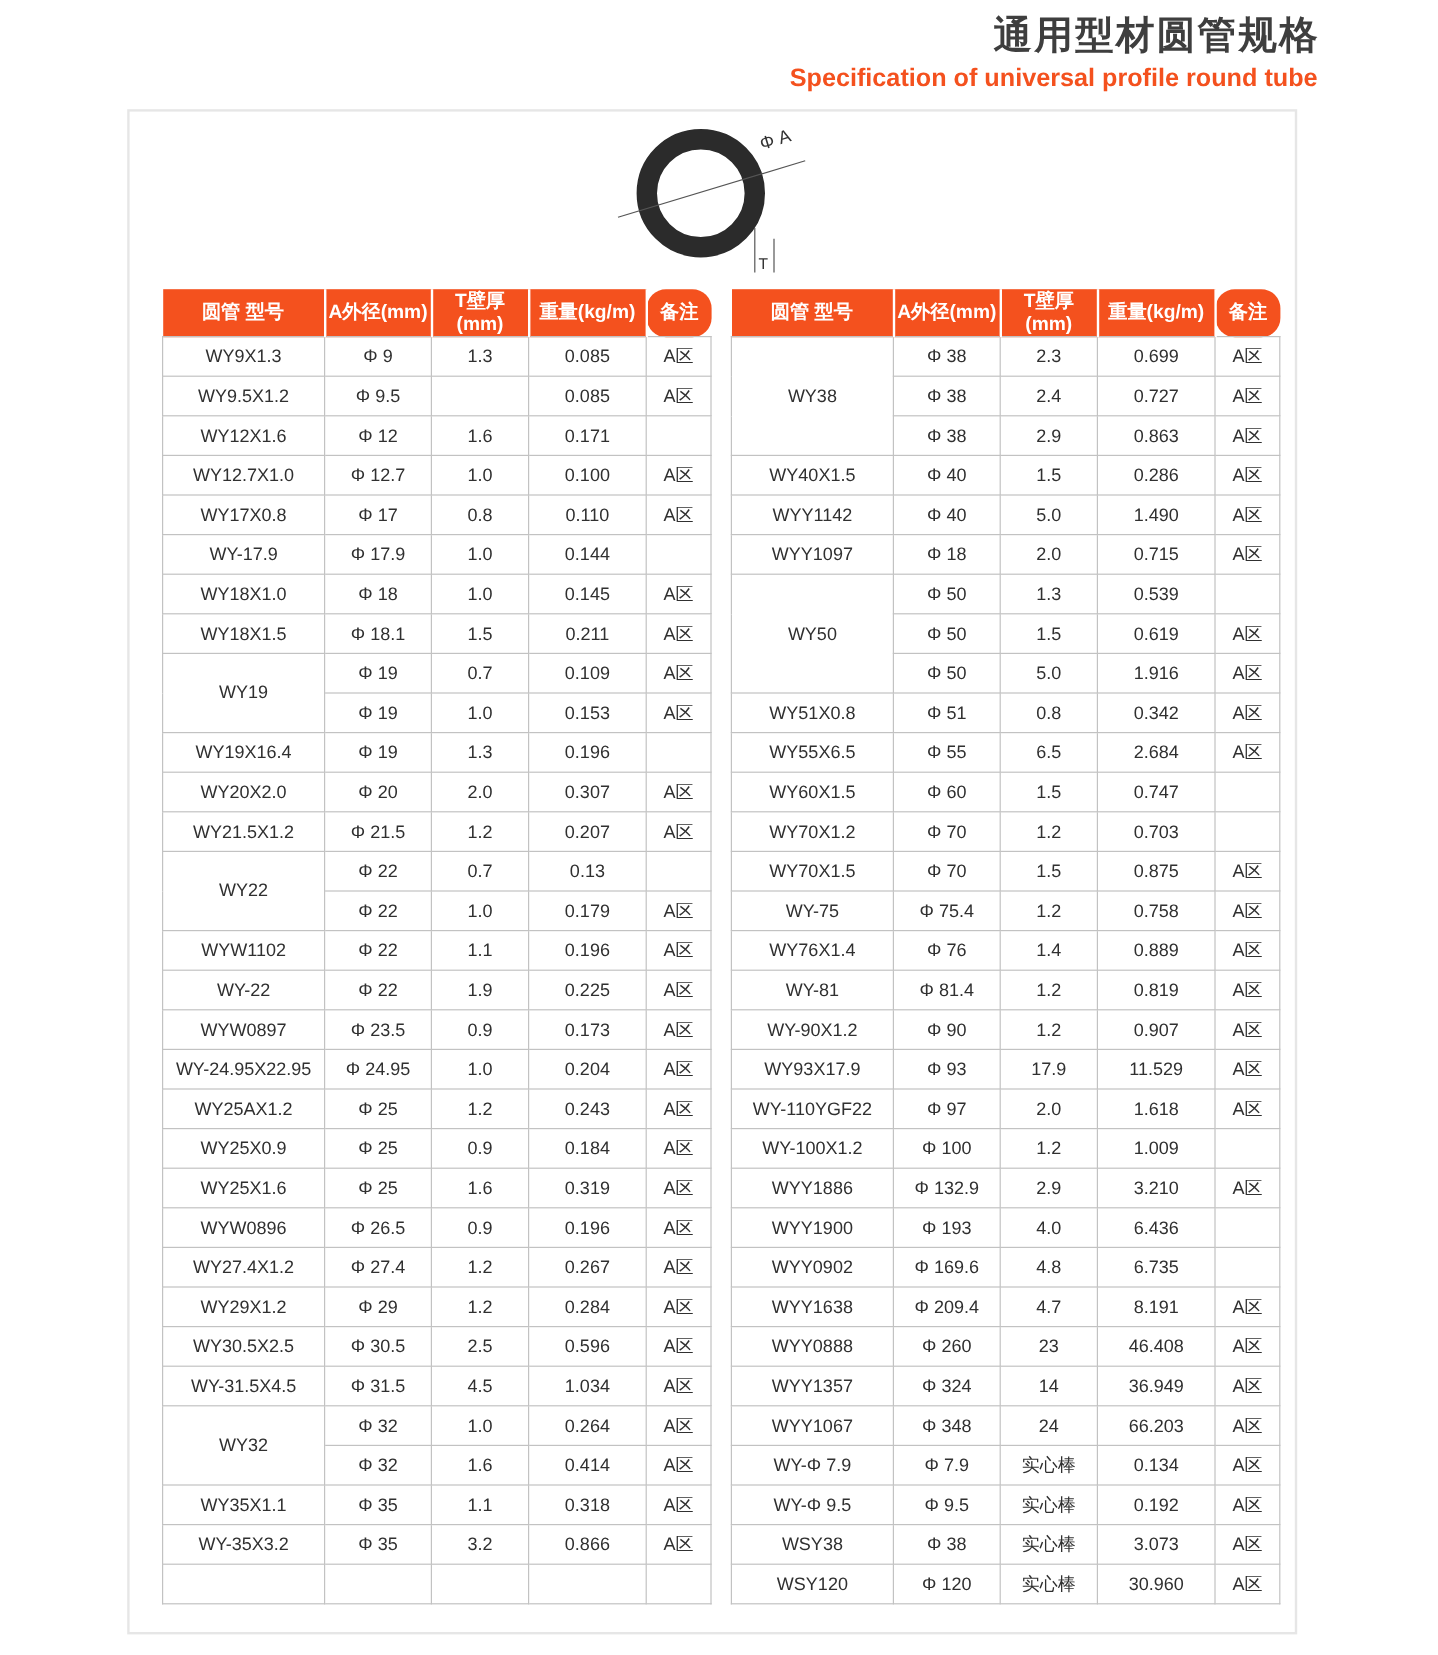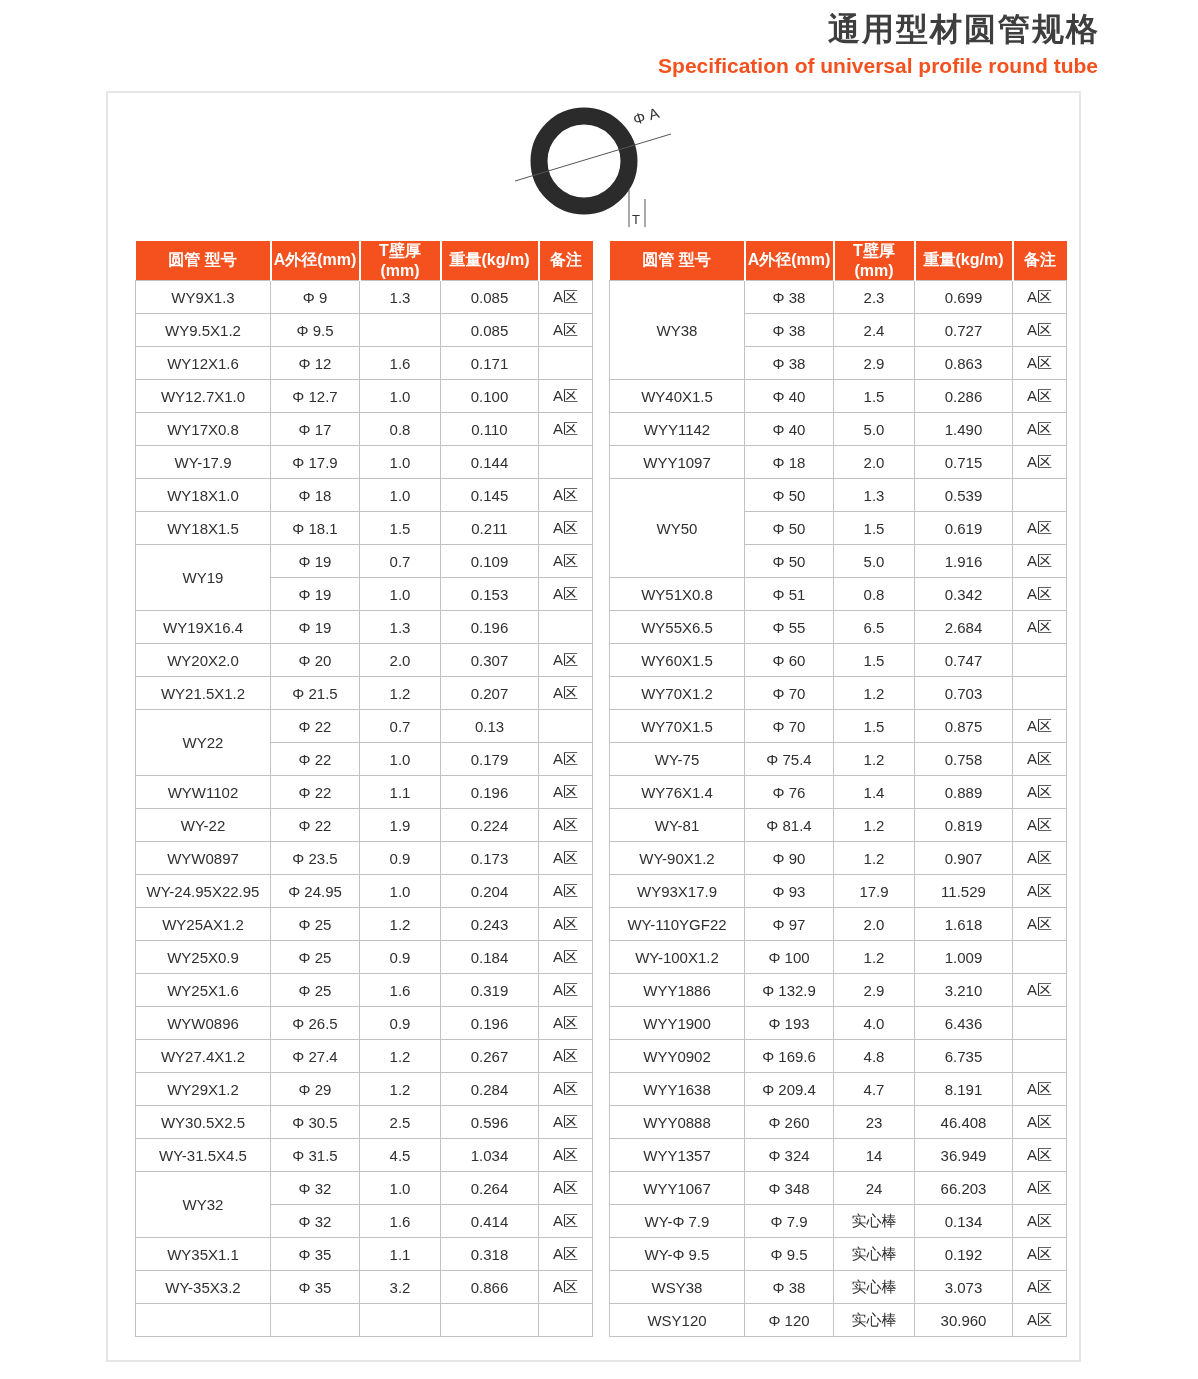--- a/index.html
+++ b/index.html
@@ -26,21 +26,21 @@
   .spec-table.right{left:501px;}
   .col-model{width:135px;}
   .col-od{width:89px;}
   .col-t{width:81px;}
   .col-w{width:98px;}
   .col-note{width:54px;}
   .spec-table th{
     background:#f4511e;color:#ffffff;font-size:16px;font-weight:bold;
     height:38px;padding:0;text-align:center;border:none;border-right:2px solid #ffffff;
   }
-  .spec-table th:last-child{border-right:none;}
+  .spec-table th:last-child{border-right:none;border-radius:16px;}
   .spec-table td{
     border:1px solid #c2c2c2;height:32px;padding:0 2px;
     text-align:center;vertical-align:middle;font-size:15px;color:#303030;
     overflow:hidden;white-space:nowrap;
   }
   svg .ring{fill:none;stroke:#2b2b2b;stroke-width:17px;}
   svg .thin{stroke:#555;stroke-width:1px;fill:none;}
   svg text{fill:#333;font-family:"Liberation Sans","DejaVu Sans",sans-serif;}
 </style>
 </head>
@@ -185,21 +185,21 @@
           <td>WYW1102</td>
           <td>Φ 22</td>
           <td>1.1</td>
           <td>0.196</td>
           <td>A区</td>
         </tr>
         <tr>
           <td>WY-22</td>
           <td>Φ 22</td>
           <td>1.9</td>
-          <td>0.224</td>
+          <td>0.225</td>
           <td>A区</td>
         </tr>
         <tr>
           <td>WYW0897</td>
           <td>Φ 23.5</td>
           <td>0.9</td>
           <td>0.173</td>
           <td>A区</td>
         </tr>
         <tr>

